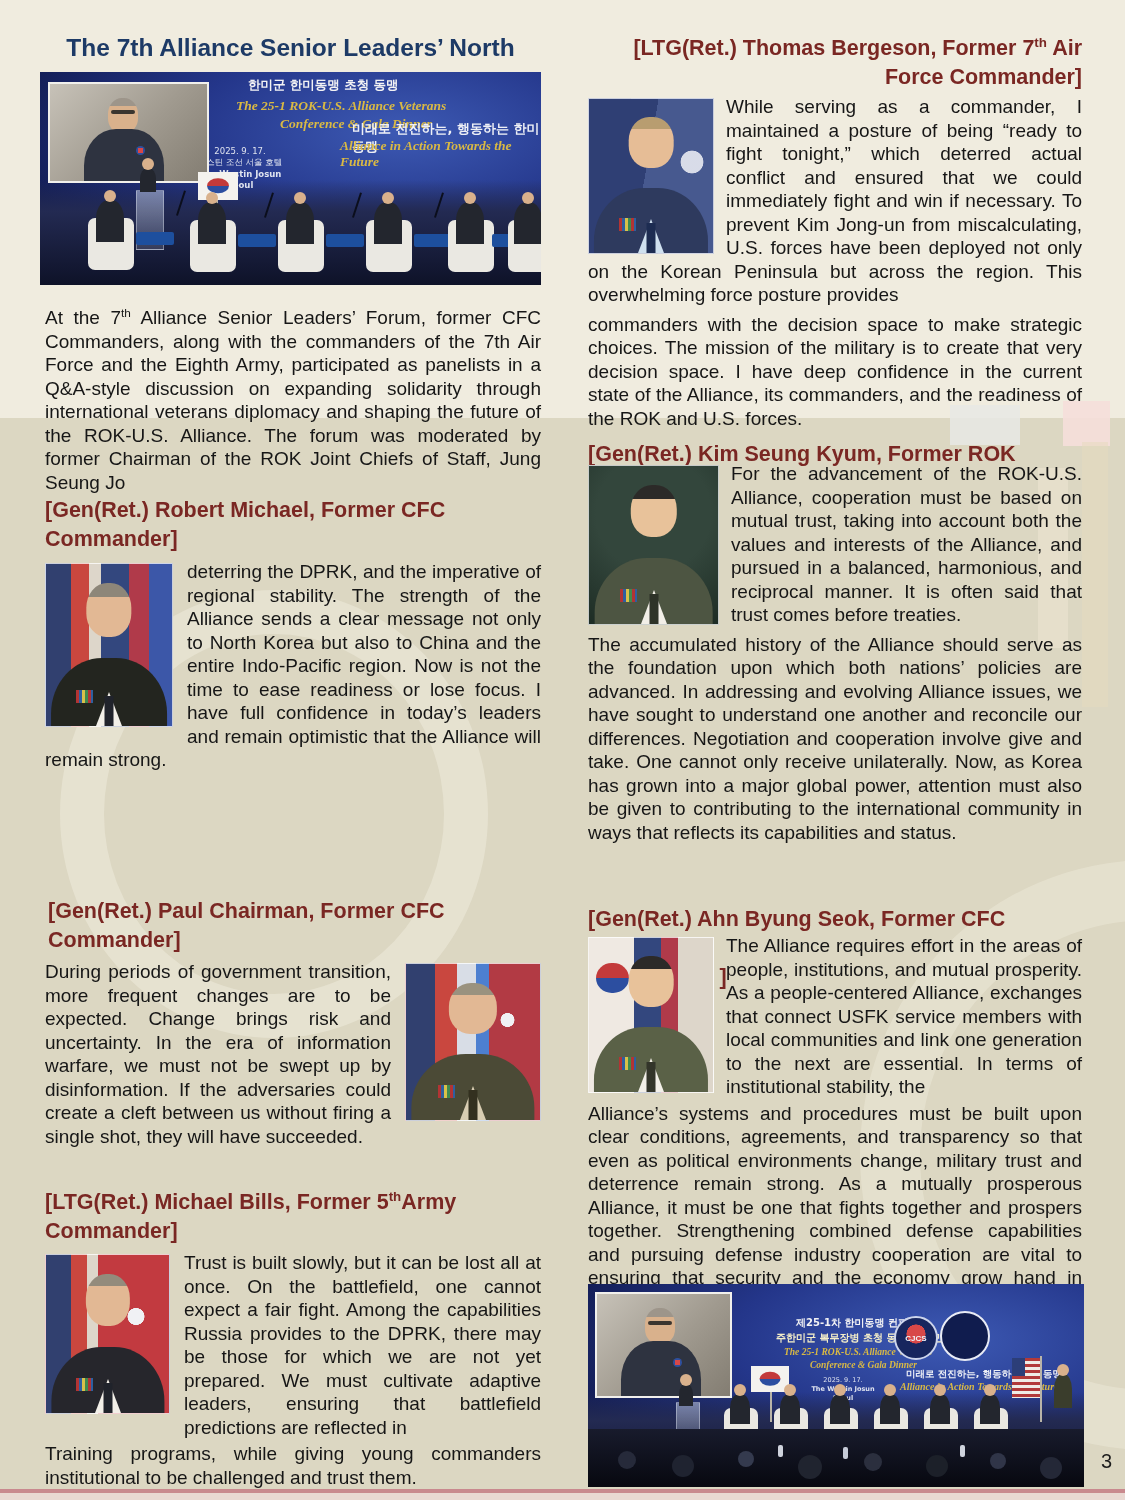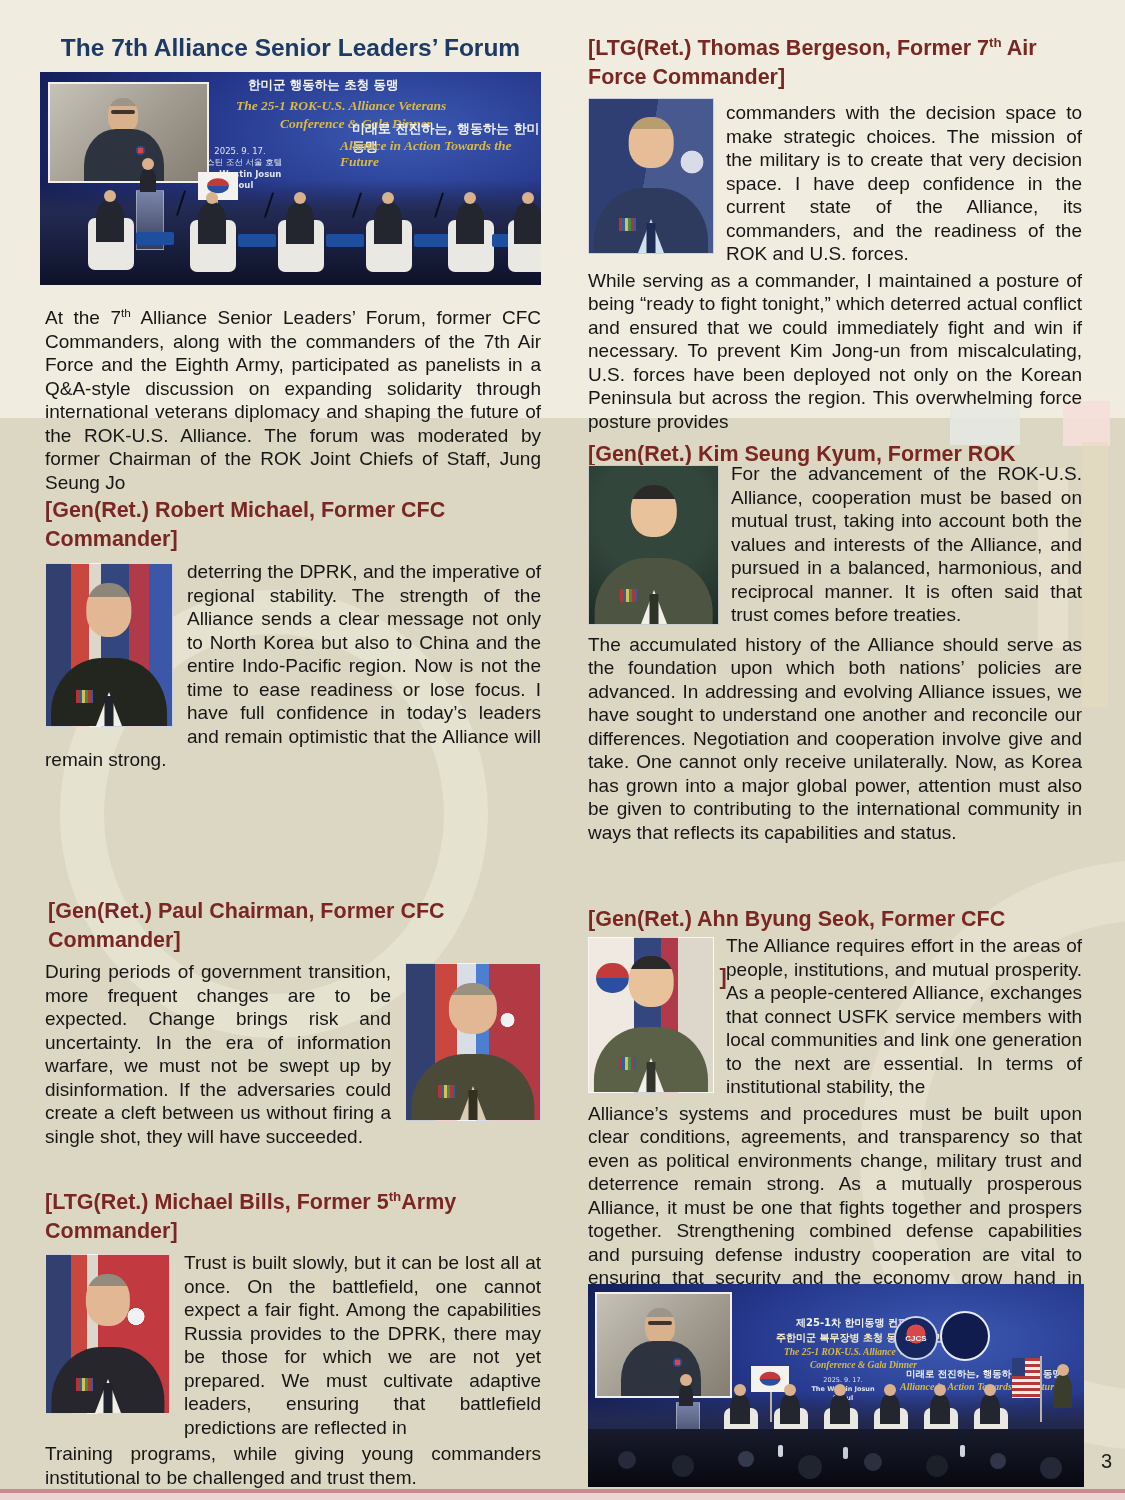--- a/index.html
+++ b/index.html
@@ -79,25 +79,25 @@
 
 <div class="page">
   <div class="band-top"></div>
   <div class="wm wm1"></div>
   <div class="wm wm2"></div>
   <div class="patch patch-gray"></div>
   <div class="patch patch-pink"></div>
   <div class="patch strip-tan"></div>
   <div class="patch strip-cream"></div>
 
-  <h1 class="page-title">The 7th Alliance Senior Leaders’ Forum</h1>
+  <h1 class="page-title">The 7th Alliance Senior Leaders’ North</h1>
 
   <div class="conf" style="left:40px;top:72px;width:501px;height:213px;">
     <div class="stagefloor" style="height:105px;"></div>
-    <div class="kr-header" style="left:208px;top:5px;font-size:12.5px;width:290px;">한미군 행동하는 초청 동맹</div>
+    <div class="kr-header" style="left:208px;top:5px;font-size:12.5px;width:290px;">한미군 한미동맹 초청 동맹</div>
     <div class="gold" style="left:196px;top:26px;font-size:13.5px;">The 25-1 ROK-U.S. Alliance Veterans</div>
     <div class="gold" style="left:240px;top:44px;font-size:13.5px;">Conference &amp; Gala Dinner</div>
     <div class="slogan-kr" style="left:312px;top:48px;font-size:13px;">미래로 전진하는, 행동하는 한미동맹</div>
     <div class="gold" style="left:300px;top:66px;font-size:13.5px;">Alliance in Action Towards the Future</div>
     <div class="dateblk" style="left:150px;top:74px;width:100px;font-size:8.5px;">
       <div>2025. 9. 17.</div>
       <div>웨스틴 조선 서울 호텔</div>
       <div style="font-weight:bold;">The Westin Josun Seoul</div>
     </div>
 
@@ -172,32 +172,32 @@
       <div class="head" style="background:linear-gradient(180deg,#938b7c 0 24%,#e2b894 24%);"></div>
       <div class="torso" style="background:#26262c;"></div>
       <div class="shirt"></div>
       <div class="tie"></div>
       <div class="ribbons"></div>
     </div>
     <p>Trust is built slowly, but it can be lost all at once. On the battlefield, one cannot expect a fair fight. Among the capabilities Russia provides to the DPRK, there may be those for which we are not yet prepared. We must cultivate adaptive leaders, ensuring that battlefield predictions are reflected in</p>
     <p>Training programs, while giving young commanders institutional to be challenged and trust them.</p>
   </div>
 
-  <h2 class="h-sec" style="left:588px;top:34px;width:494px;"><span>[LTG(Ret.) Thomas Bergeson, Former 7</span><sup>th</sup><span> Air
+  <h2 class="h-sec" style="left:588px;top:34px;width:494px;text-align:right;"><span>[LTG(Ret.) Thomas Bergeson, Former 7</span><sup>th</sup><span> Air
 Force Commander]</span></h2>
   <div class="abs body-text" style="left:588px;top:95px;width:494px;">
     <div class="portrait float-l bg-bergeson" style="width:126px;height:156px;margin-right:12px;">
       <div class="head" style="background:linear-gradient(180deg,#b89d70 0 24%,#e6bd96 24%);"></div>
       <div class="torso" style="background:#2e3a5e;"></div>
       <div class="shirt" style="border-bottom-color:#cfe0ef;"></div>
       <div class="tie" style="background:#1d2c52;"></div>
       <div class="ribbons"></div>
     </div>
+    <p>While serving as a commander, I maintained a posture of being “ready to fight tonight,” which deterred actual conflict and ensured that we could immediately fight and win if necessary. To prevent Kim Jong-un from miscalculating, U.S. forces have been deployed not only on the Korean Peninsula but across the region. This overwhelming force posture provides</p>
     <p style="margin-top:6px;">commanders with the decision space to make strategic choices. The mission of the military is to create that very decision space. I have deep confidence in the current state of the Alliance, its commanders, and the readiness of the ROK and U.S. forces.</p>
-    <p>While serving as a commander, I maintained a posture of being “ready to fight tonight,” which deterred actual conflict and ensured that we could immediately fight and win if necessary. To prevent Kim Jong-un from miscalculating, U.S. forces have been deployed not only on the Korean Peninsula but across the region. This overwhelming force posture provides</p>
   </div>
 
   <h2 class="h-sec" style="left:588px;top:440px;width:494px;">[Gen(Ret.) Kim Seung Kyum, Former ROK CJCS]</h2>
   <div class="abs body-text" style="left:588px;top:462px;width:494px;">
     <div class="portrait float-l bg-kim" style="width:131px;height:160px;margin-right:12px;">
       <div class="head" style="background:linear-gradient(180deg,#2c2a28 0 26%,#e8c29a 26%);"></div>
       <div class="torso" style="background:#4d5542;"></div>
       <div class="shirt"></div>
       <div class="tie" style="background:#2e3328;"></div>
       <div class="ribbons"></div>

